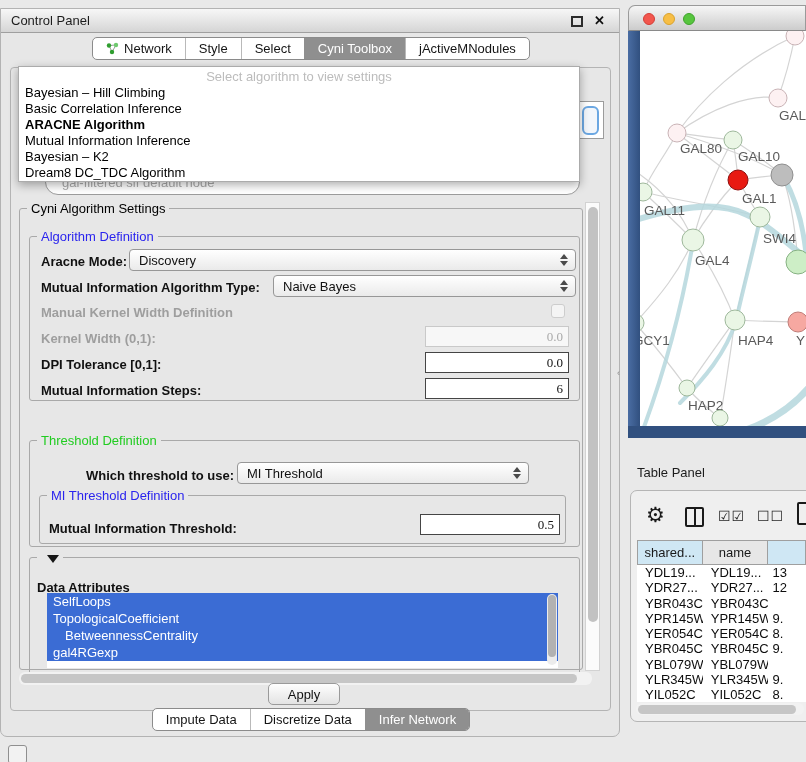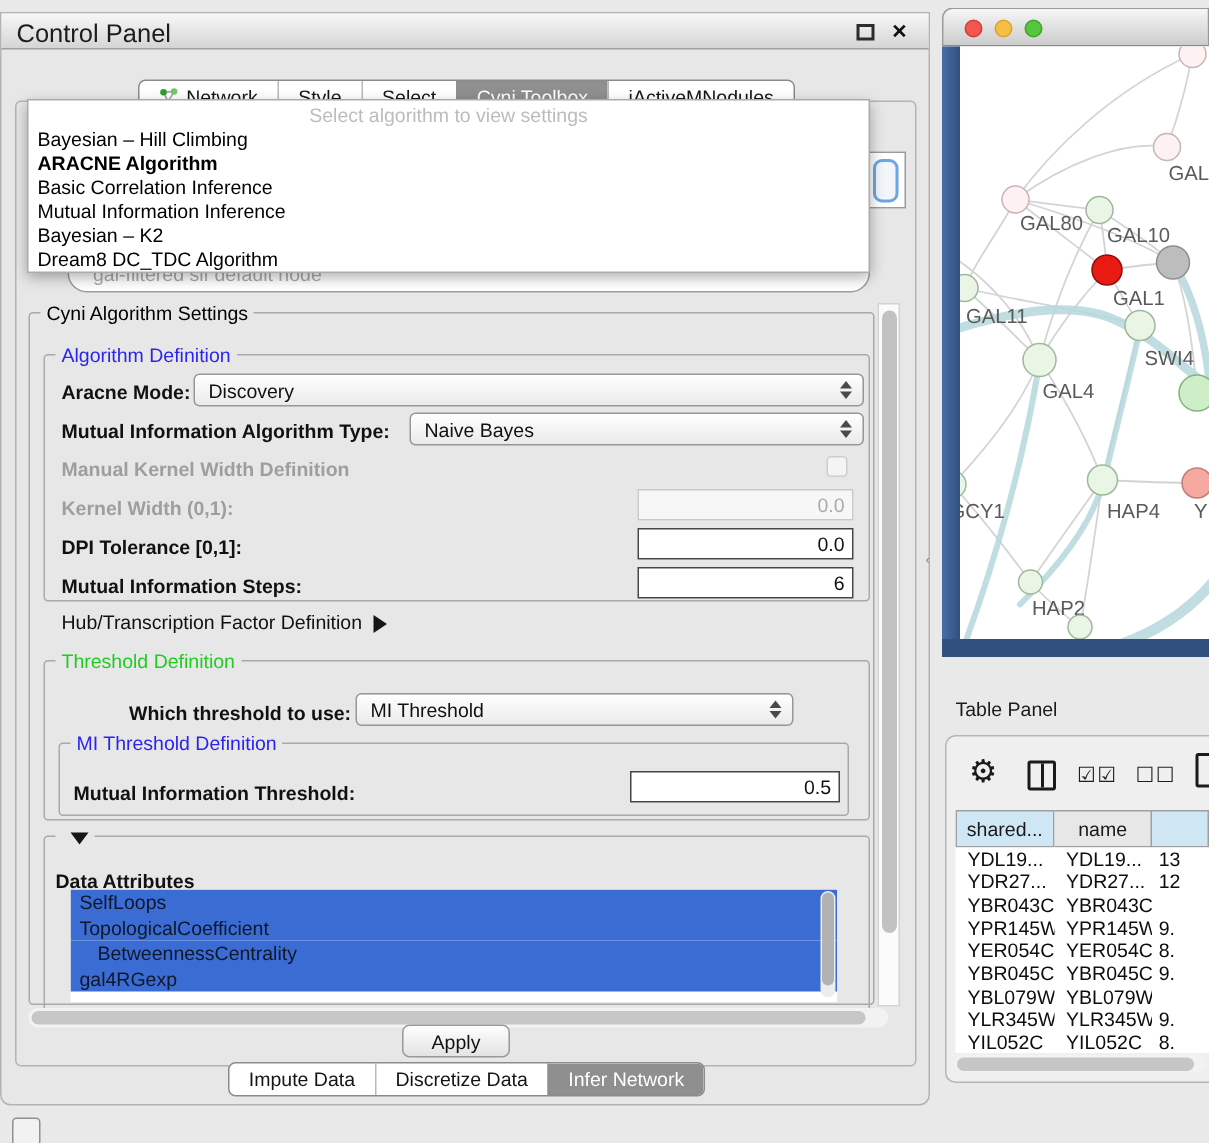--- a/index.html
+++ b/index.html
@@ -7,21 +7,21 @@
        position:relative;overflow:hidden;-webkit-font-smoothing:antialiased}
   .lb{position:absolute;font-size:13px;color:#111;white-space:nowrap}
   .b{font-weight:bold}
   .dis{color:#9e9e9e}
   
   #cpwin{position:absolute;left:0;top:8px;width:620px;height:729px;background:#e7e7e7;
          border:1px solid #b3b3b3;border-radius:0 0 7px 7px;box-sizing:border-box}
   #cptitle{position:absolute;left:0;top:0;width:100%;height:23px;
            background:linear-gradient(#f7f7f7,#d5d5d5);border-bottom:1px solid #9f9f9f;
            border-radius:0}
-  #cptitle .t{position:absolute;left:10px;top:4px;font-size:17px;color:#1c1c1c}
+  #cptitle .t{position:absolute;left:10px;top:4px;font-size:13px;color:#1c1c1c}
   .float-ic{position:absolute;right:36px;top:7px;width:8px;height:7px;border:2px solid #2c2c2c}
   .close-ic{position:absolute;right:14px;top:4px;font-size:13px;font-weight:bold;color:#111}
   
   .seg-wrap{position:absolute;left:0;width:620px;display:flex;justify-content:center}
   .seg{display:flex;border:1px solid #8b8b8b;border-radius:5px;overflow:hidden;background:#fff;height:21px}
   .sg{font-size:13px;line-height:21px;padding:0 13px;border-left:1px solid #b9b9b9;
       display:flex;align-items:center;gap:5px;color:#151515;white-space:nowrap}
   .sg:first-child{border-left:none}
   .sg.sel{background:#8f8f8f;color:#fff;border-left-color:#8f8f8f}
   
@@ -46,29 +46,29 @@
   .grp{position:absolute;border:1px solid #a9a9a9;border-radius:3px;box-sizing:border-box}
   .gt{position:absolute;top:-8px;left:7px;background:#e7e7e7;padding:0 4px;font-size:13px;white-space:nowrap}
   .combo{position:absolute;background:linear-gradient(#ffffff,#eaeaea);border:1px solid #979797;
          border-radius:4px;height:22px;box-sizing:border-box}
   .combo .ct{position:absolute;left:9px;top:3px;font-size:13px;color:#111;white-space:nowrap}
   .spin{position:absolute;right:7px;top:4px;width:8px}
   .spin i{display:block;width:0;height:0;border-left:4px solid transparent;border-right:4px solid transparent}
   .spin .u{border-bottom:5px solid #4a4a4a;margin-bottom:2px}
   .spin .d{border-top:5px solid #4a4a4a}
   .tf{position:absolute;box-sizing:border-box;height:21px;border:1px solid #454545;background:#fff;
-      font-size:13px;text-align:right;padding:0 5px;font-family:Liberation Sans, sans-serif;color:#111;outline:none}
+      font-size:13px;text-align:right;padding:0 5px;font-family:Liberation Serif, serif;color:#111;outline:none}
   .tf.off{border-color:#c9c9c9;color:#aaa;background:#f7f7f7}
   .cb{position:absolute;width:14px;height:14px;border:1px solid #cdcdcd;background:#f4f4f4;border-radius:3px;box-sizing:border-box}
   .tri-r{display:inline-block;width:0;height:0;border-top:6px solid transparent;border-bottom:6px solid transparent;
          border-left:9px solid #161616;vertical-align:middle;margin-left:8px}
   .tri-d{display:inline-block;width:0;height:0;border-left:6px solid transparent;border-right:6px solid transparent;
          border-top:8px solid #161616;vertical-align:middle;margin-left:6px}
   #attrlist{position:absolute;left:30px;top:398px;width:511px;height:75px;background:#fff;overflow:hidden}
-  .ar{height:17px;line-height:17px;font-size:13px;color:#0f172a;padding-left:6px;white-space:nowrap}
+  .ar{height:17px;line-height:17px;font-size:13px;color:#ffffff;padding-left:6px;white-space:nowrap}
   #attrsb{position:absolute;right:1px;top:1px;width:10px;height:71px;background:#ececec;border-radius:5px}
   #attrsb .th{position:absolute;left:1px;top:1px;width:8px;height:62px;background:#b2b2b2;border-radius:4px}
   .sbv{position:absolute;background:#fbfbfb;border:1px solid #d2d2d2;box-sizing:border-box}
   .sbv .th{position:absolute;left:2px;width:10px;background:#c2c2c2;border-radius:6px}
   .sbh{position:absolute;background:#f2f2f2;border-radius:6px}
   .sbh .th{position:absolute;top:2px;height:9px;background:#c6c6c6;border-radius:5px}
   #applybtn{position:absolute;left:267px;top:674px;width:72px;height:22px;
             background:linear-gradient(#fefefe,#e3e3e3);border:1px solid #9a9a9a;border-radius:5px;
             font-size:13px;font-family:inherit;color:#111;text-align:center;line-height:20px;box-sizing:border-box}
   
@@ -105,21 +105,21 @@
 </head>
 <body>
 
 <div id="cpwin">
   <div id="cptitle">
     <span class="t">Control Panel</span>
     <span class="float-ic"></span>
     <span class="close-ic">✕</span>
   </div>
 
-  <div class="seg-wrap" style="top:44px">
+  <div class="seg-wrap" style="top:28px">
     <div class="seg" id="topseg">
         <div class="sg">
           <svg width="13" height="13">
             <path d="M3,3.5 L10,3 M3,3.5 L6,10 M10,3 L6,10" stroke="#9a9a9a" stroke-width="1" fill="none"></path>
             <circle cx="3" cy="3.5" r="2.2" fill="#2f9e2f"></circle>
             <circle cx="10" cy="3" r="2.2" fill="#6fc96f"></circle>
             <circle cx="6" cy="10" r="2.2" fill="#2f9e2f"></circle>
           </svg>
           <span>Network</span>
         </div>
@@ -143,22 +143,22 @@
   <div id="hiddencombo">
     <span>gal-filtered sif default node</span>
   </div>
   <div id="focusbox"></div>
   <div id="focusspin"></div>
 
   <div id="popup">
     <div class="ph">Select algorithm to view settings</div>
     <div id="popupitems">
         <div class="pi">Bayesian – Hill Climbing</div>
+        <div class="pi">Basic Correlation Inference</div>
         <div class="pi b">ARACNE Algorithm</div>
-        <div class="pi">Basic Correlation Inference</div>
         <div class="pi">Mutual Information Inference</div>
         <div class="pi">Bayesian – K2</div>
         <div class="pi">Dream8 DC_TDC Algorithm</div>
       </div>
   </div>
 
   <div id="setclip">
     <div class="grp" style="left:2px;top:13px;width:564px;height:462px">
       <span class="gt">Cyni Algorithm Settings</span>
     </div>
@@ -184,21 +184,20 @@
     </div>
     <span class="lb b dis" style="left:24px;top:110px">Manual Kernel Width Definition</span>
     <div class="cb" style="left:534px;top:109px"></div>
     <span class="lb b dis" style="left:24px;top:136px">Kernel Width (0,1):</span>
     <input class="tf off" style="left: 408px; top: 131px; width: 144px;" readonly="" value="0.0">
     <span class="lb b" style="left:24px;top:162px">DPI Tolerance [0,1]:</span>
     <input class="tf" style="left: 408px; top: 157px; width: 144px;" readonly="" value="0.0">
     <span class="lb b" style="left:24px;top:188px">Mutual Information Steps:</span>
     <input class="tf" style="left: 408px; top: 183px; width: 144px;" readonly="" value="6">
 
-    <span class="lb" style="left:24px;top:212px"><span>Hub/Transcription Factor Definition</span><span class="tri-r"></span></span>
 
     <div class="grp" style="left:12px;top:245px;width:551px;height:107px">
       <span class="gt" style="color: rgb(33, 204, 33);">Threshold Definition</span>
     </div>
     <span class="lb b" style="left:69px;top:273px">Which threshold to use:</span>
     <div class="combo" style="left:220px;top:267px;width:292px">
       <span class="ct">MI Threshold</span>
       <span class="spin">
           <i class="u"></i>
           <i class="d"></i>

